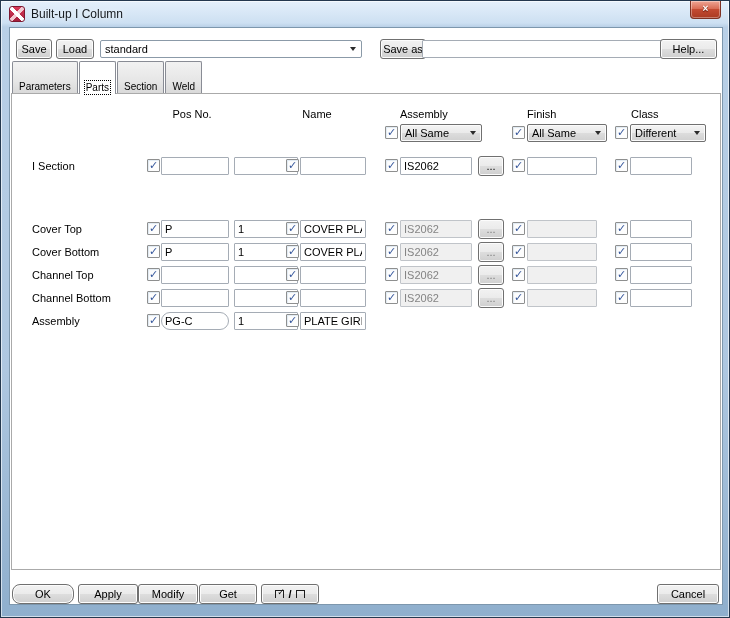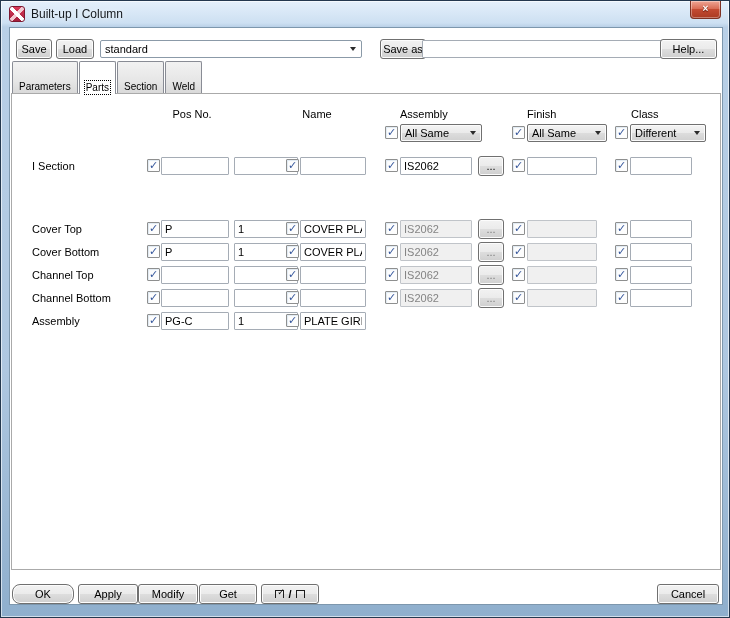--- a/index.html
+++ b/index.html
@@ -230,21 +230,21 @@
         <button class="btn" style="left:466px;width:26px;top:-1px;color:#7c7c7c;">...</button>
         <span class="cb" style="left:500px;">✓</span>
         <input class="field dis" style="left: 515px; width: 70px;" disabled="" value="">
         <span class="cb" style="left:603px;">✓</span>
         <input class="field" style="left: 618px; width: 62px;" value="">
       </div>
 
       <div class="frow" style="top:218px;">
         <span class="rlabel">Assembly</span>
         <span class="cb" style="left:135px;">✓</span>
-        <input class="field" style="left: 149px; width: 68px;" value="PG-C">
+        <input class="field" style="left: 149px; width: 68px; border-radius: 9px;" value="PG-C">
         <input class="field" style="left: 222px; width: 64px;" value="1">
         <span class="cb" style="left:274px;">✓</span>
         <input class="field" style="left: 288px; width: 66px;" value="PLATE GIRDER">
       </div>
 
     </div>
 
     <div class="footer">
       <button class="btn" style="left:2px;width:62px;border-radius:8px;">OK</button>
       <button class="btn" style="left:68px;width:60px;">Apply</button>

